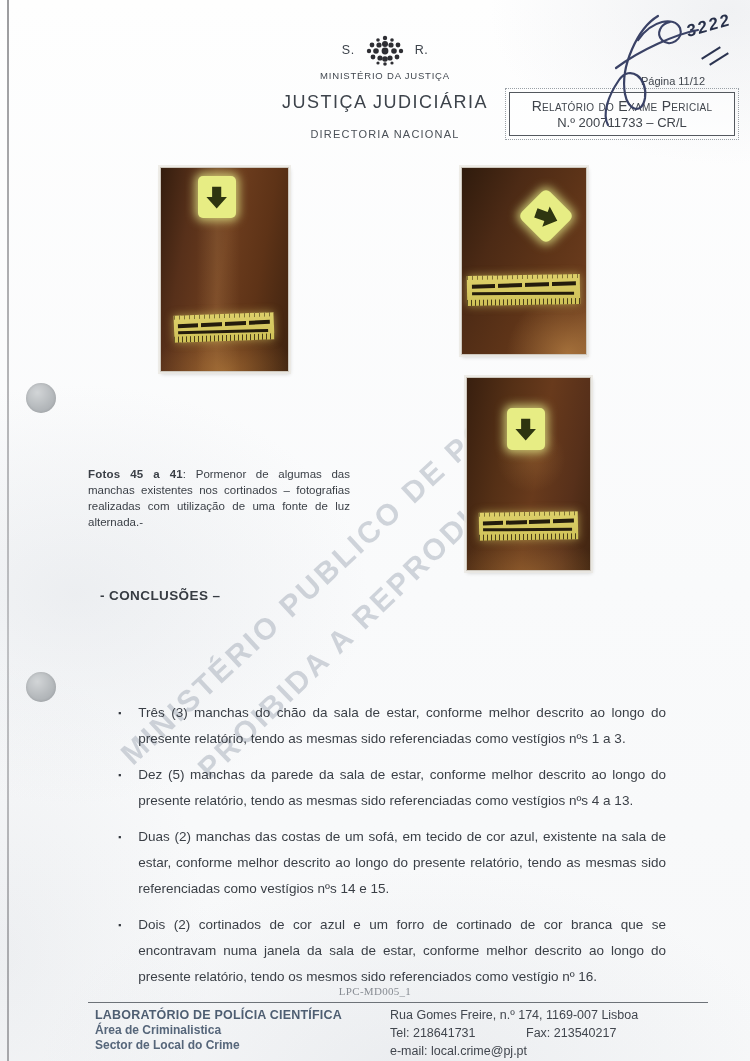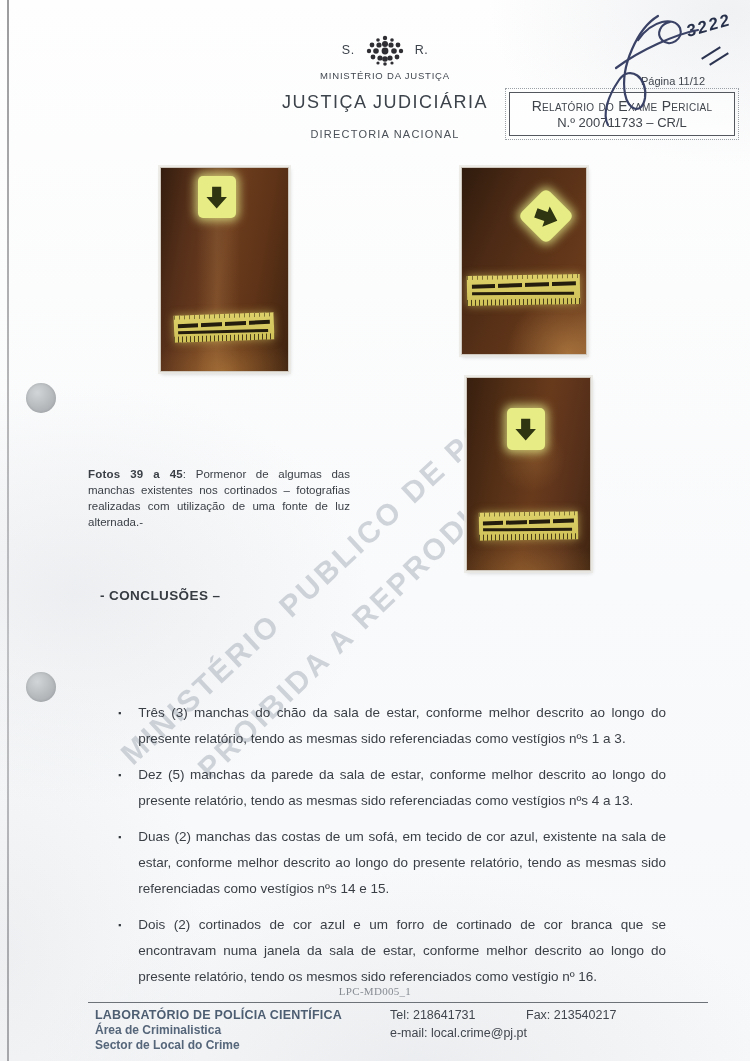--- a/index.html
+++ b/index.html
@@ -174,21 +174,21 @@
           <path d="M8 3 h8 v9 h5 L12 22 3 12 h5 z"></path>
         </svg>
     </div>
     <div class="ruler" style="left:12px;top:134px;width:99px;height:28px;transform:rotate(-1deg);">
       <div class="bar1"></div>
         <div class="bar2"></div>
     </div>
   </div>
 
   <div class="abs caption">
-    <b>Fotos 39 a 45</b><span>: Pormenor de algumas das manchas existentes nos cortinados – fotografias realizadas com utilização de uma fonte de luz alternada.-</span>
+    <b>Fotos 45 a 41</b><span>: Pormenor de algumas das manchas existentes nos cortinados – fotografias realizadas com utilização de uma fonte de luz alternada.-</span>
   </div>
 
   <div class="abs heading">- CONCLUSÕES –</div>
 
   <div class="abs bullets">
     <div class="bullet">
       <span class="bm">▪</span>
       <div class="bt">Três (3) manchas do chão da sala de estar, conforme melhor descrito ao longo do presente relatório, tendo as mesmas sido referenciadas como vestígios nºs 1 a 3.</div>
     </div>
     <div class="bullet">
@@ -207,20 +207,23 @@
 
   <div class="abs form-code">LPC-MD005_1</div>
   <div class="abs foot-rule"></div>
   <div class="abs foot-left">
     <div class="f1">LABORATÓRIO DE POLÍCIA CIENTÍFICA</div>
     <div class="f2">Área de Criminalistica</div>
     <div class="f3">Sector de Local do Crime</div>
   </div>
   <div class="abs foot-right">
     <div class="row">
+        <span>Rua Gomes Freire, n.º 174, 1169-007 Lisboa</span>
+      </div>
+    <div class="row">
       <span class="tel">Tel: 218641731</span>
       <span>Fax: 213540217</span>
     </div>
     <div class="row">
         <span>e-mail: local.crime@pj.pt</span>
       </div>
   </div>
 
 </div>
 

